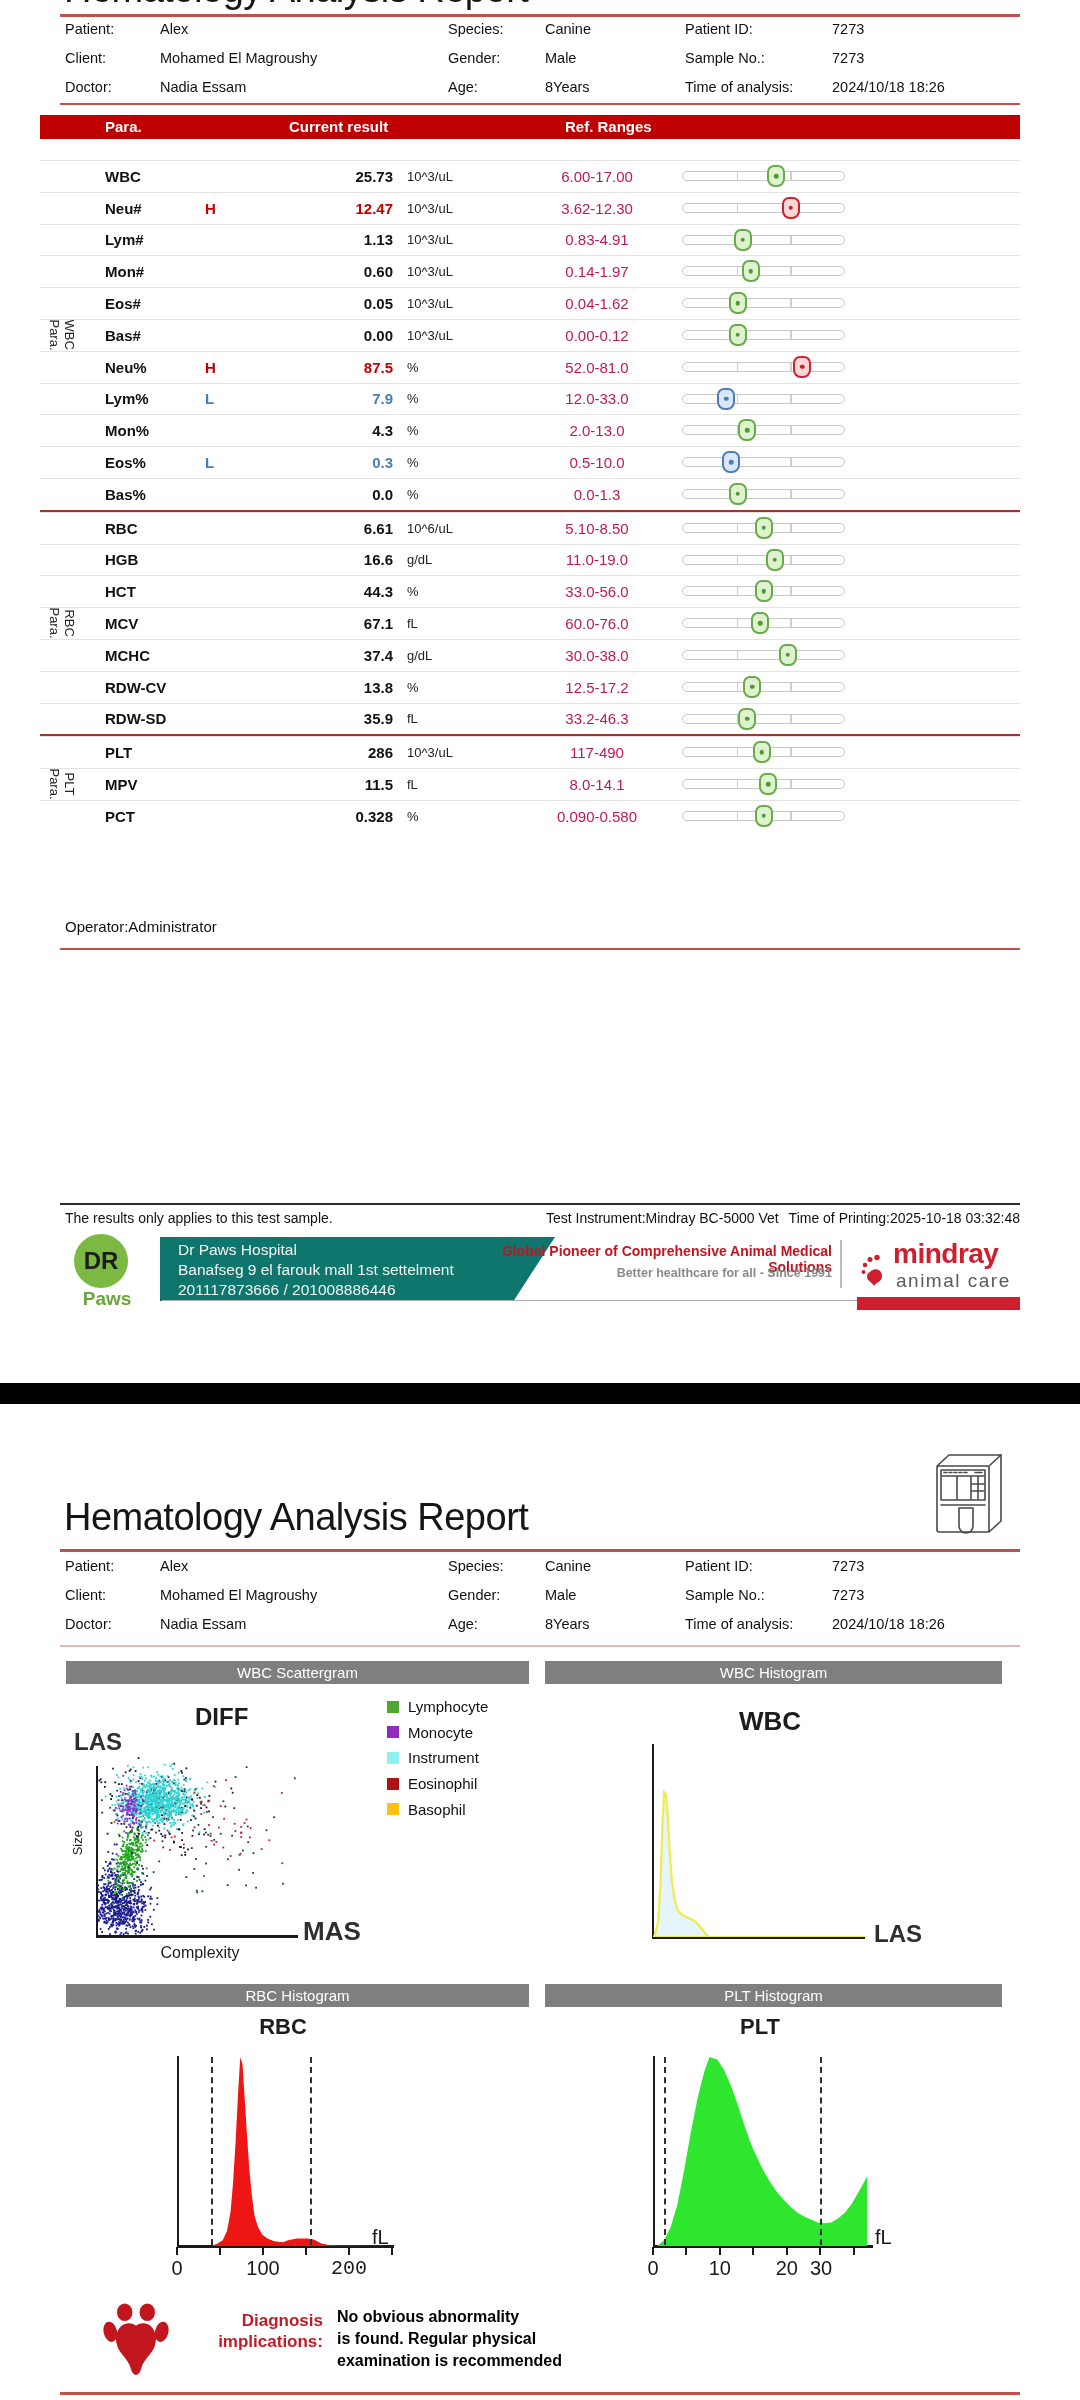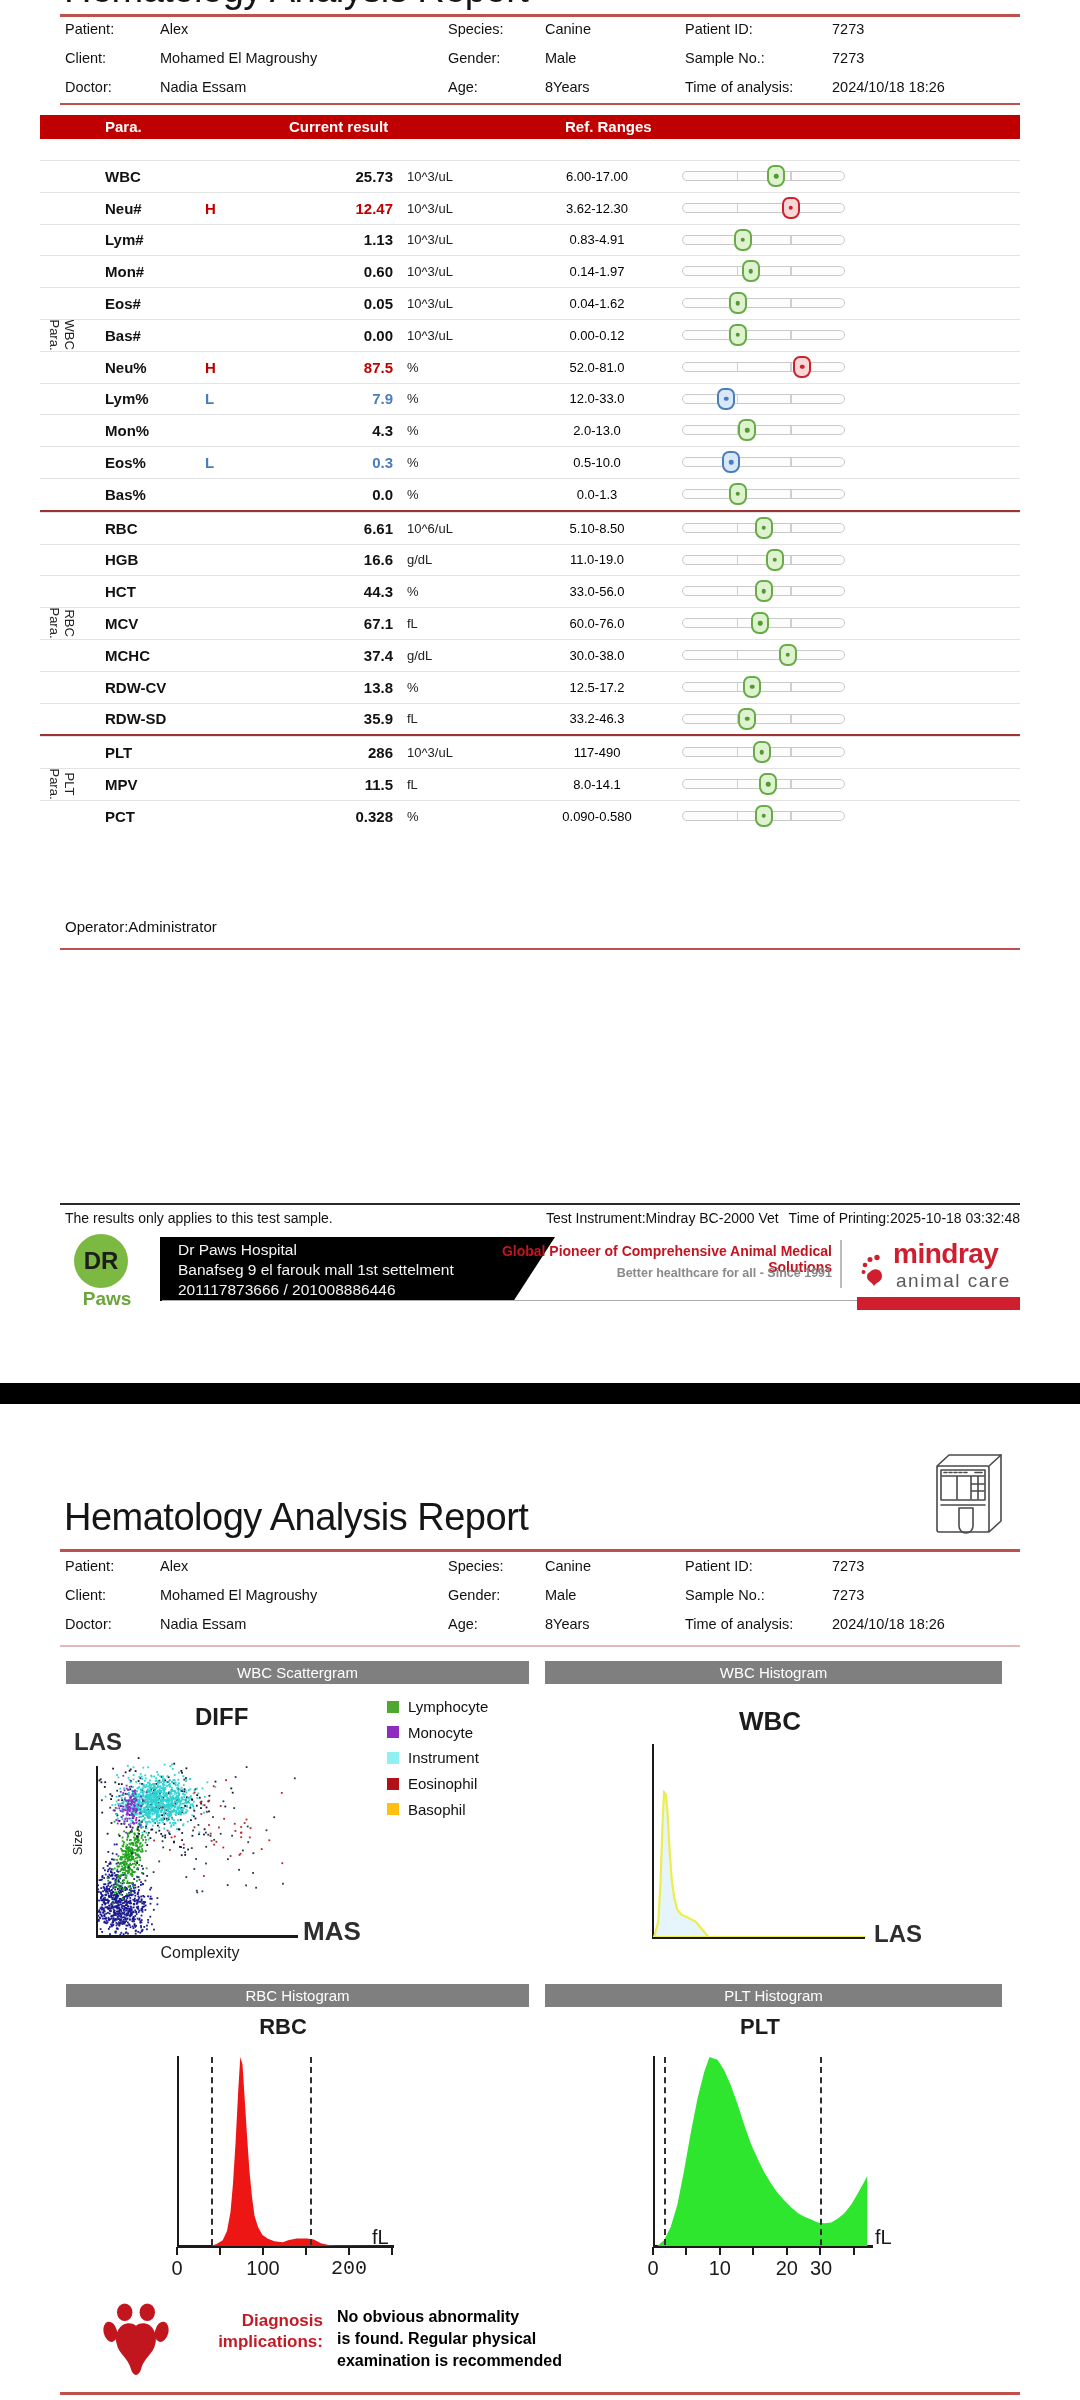--- a/index.html
+++ b/index.html
@@ -19,34 +19,34 @@
   .pgroup{position:relative}
   .pgroup.redtop{border-top:2px solid #a03333}
   .vlabel{position:absolute;left:6px;top:50%;transform:translateY(-50%);
           writing-mode:vertical-rl;font-size:13px;color:#222;line-height:1.15;white-space:pre;text-align:center}
   .prow{position:relative;height:30.8px;display:flex;align-items:center;border-top:1px solid #e3e3e3}
   .pgroup:first-child .prow:first-child, .pgroup.redtop .prow:first-child{border-top:none}
   .c-name{width:100px;margin-left:65px;font-weight:bold;font-size:15px}
   .c-flag{width:60px;font-weight:bold;font-size:15px}
   .c-val{width:128px;text-align:right;font-weight:bold;font-size:15px}
   .c-unit{width:100px;padding-left:14px;font-size:13px;color:#222}
-  .c-ref{width:180px;text-align:center;font-size:13px;color:#000000}
+  .c-ref{width:180px;text-align:center;font-size:15px;color:#be185d}
   .c-slider{flex:1;position:relative;height:30.8px}
   .track{position:absolute;left:-5px;top:10px;width:161px;height:8px;background:#fdfdfd;
          border:1.5px solid #c9c9c9;border-radius:6px}
   .tick{position:absolute;top:0;width:1.5px;height:8px;background:#cfcfcf}
   .marker{position:absolute;top:-7px;width:14px;height:18px;border-radius:7px 7px 8px 8px;border:2.5px solid}
   .marker .dot{position:absolute;left:50%;top:50%;width:4.5px;height:4.5px;border-radius:50%;transform:translate(-50%,-50%)}
   .st-normal{border-color:#67ab48;background:#def2cf}.st-normal .dot{background:#4f9a32}
   .st-high{border-color:#cf2030;background:#f8d7d7}.st-high .dot{background:#cf2030}
   .st-low{border-color:#4a7ebb;background:#d9e7f7}.st-low .dot{background:#4a7ebb}
   .flag-H{color:#c00000}.flag-L{color:#4a7ebb}.val-high{color:#c00000}.val-low{color:#4a7ebb}
   .fnote{position:absolute;font-size:14px;color:#111;white-space:nowrap}
   
-  .trap{position:absolute;left:160px;top:1237px;width:395px;height:64px;background:#000000;
+  .trap{position:absolute;left:160px;top:1237px;width:395px;height:64px;background:#0f766e;
         clip-path:polygon(0 0,100% 0,89.5% 100%,0 100%)}
   .trap div{margin-left:18px;color:#f4f4f4;font-size:15.5px;line-height:20px;white-space:nowrap}
   .graybar{position:absolute;height:23px;background:#7f7f7f;color:#fff;font-size:15px;
            display:flex;align-items:center;justify-content:center}
   .axis{position:absolute;background:#1a1a1a}
   .dash{position:absolute;width:0;border-left:2px dashed #2e2e2e}
   .ticklab{position:absolute;width:60px;text-align:center;font-size:20px;color:#1a1a1a}
   .endlab{position:absolute;font-size:24px;font-weight:600;color:#2e2e2e;white-space:nowrap}
   .legend-row{position:absolute;display:flex;align-items:center}
   .legend-sq{width:12px;height:12px;margin-right:9px}
@@ -442,21 +442,21 @@
         </div>
       </div>
     </div>
   </div>
 
 <div class="abs" style="left:65px;top:918px;font-size:15px">Operator:Administrator</div>
 <div class="hline" style="left:60px;top:948px;width:960px;height:2px"></div>
 
 <div class="abs" style="left:60px;top:1203px;width:960px;height:2px;background:#2a2a2a"></div>
 <div class="fnote" style="left:65px;top:1210px">The results only applies to this test sample.</div>
-<div class="fnote" style="left:546px;top:1210px">Test Instrument:Mindray BC-2000 Vet</div>
+<div class="fnote" style="left:546px;top:1210px">Test Instrument:Mindray BC-5000 Vet</div>
 <div class="fnote" style="left:700px;top:1210px;width:320px;text-align:right">Time of Printing:2025-10-18 03:32:48</div>
 
 <div class="abs" style="left:62px;top:1232px;width:90px;height:80px;background:#fff">
   <div class="abs" style="left:12px;top:2px;width:54px;height:54px;border-radius:50%;background:#7cb942;display:flex;align-items:center;justify-content:center">
     <span style="font-weight:bold;font-size:24px;color:#1d1d1b">DR</span>
   </div>
   <div class="abs" style="left:0;top:56px;width:90px;text-align:center;font-weight:bold;font-size:19px;color:#6aa63c">Paws</div>
 </div>
 <div class="trap">
   <div style="margin-top:3px">Dr Paws Hospital</div>

